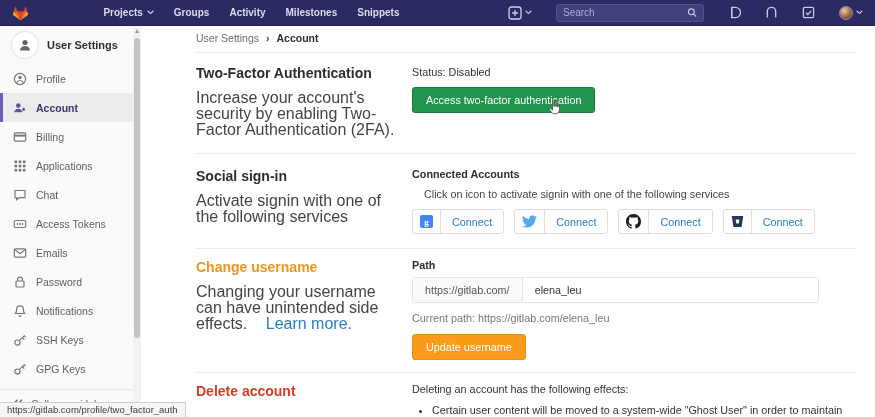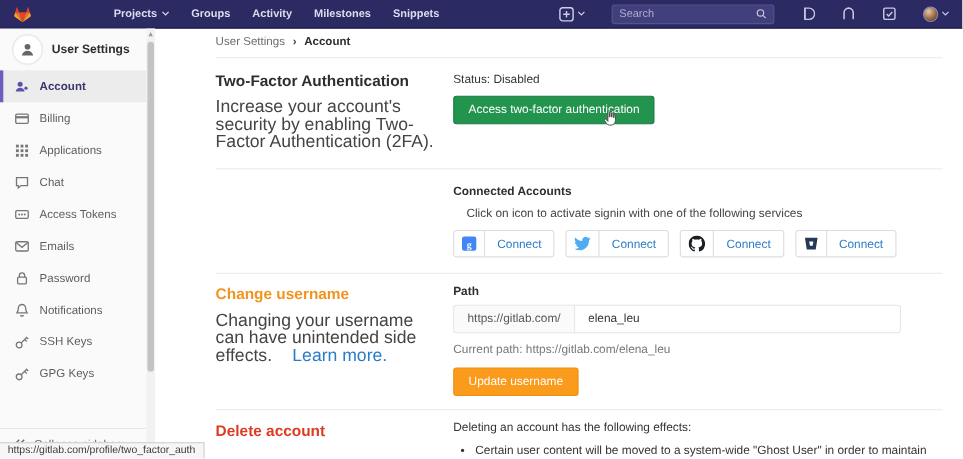--- a/index.html
+++ b/index.html
@@ -163,20 +163,30 @@
   <div class="sb-title">
     <span class="sb-avatar">
       <svg width="16" height="16" viewBox="0 0 16 16">
           <circle cx="8" cy="5.5" r="2.6" fill="#666"></circle>
           <path d="M2.8 13.5c.6-3 2.7-4.4 5.2-4.4s4.6 1.4 5.2 4.4z" fill="#666"></path>
         </svg>
     </span>
     <span>User Settings</span>
   </div>
 
+  <div class="sb-item">
+    <span class="ic">
+      <svg width="14" height="14" viewBox="0 0 14 14">
+          <circle cx="7" cy="7" r="5.6" fill="none" stroke="currentColor" stroke-width="1.2"></circle>
+          <circle cx="7" cy="5.6" r="1.7" fill="currentColor"></circle>
+          <path d="M3.6 10.7c.8-1.5 2-2.2 3.4-2.2s2.6.7 3.4 2.2" fill="none" stroke="currentColor" stroke-width="1.2"></path>
+        </svg>
+    </span>
+    <span>Profile</span>
+  </div>
 
   <div class="sb-item active">
     <span class="ic">
       <svg width="14" height="14" viewBox="0 0 14 14">
           <circle cx="5.3" cy="4.6" r="2.3" fill="currentColor"></circle>
           <path d="M1.2 11.2c.4-2.3 2-3.5 4.1-3.5s3.7 1.2 4.1 3.5z" fill="currentColor"></path>
           <circle cx="10.6" cy="8.2" r="1.5" fill="currentColor"></circle>
         </svg>
     </span>
     <span>Account</span>
@@ -308,20 +318,22 @@
       <p class="sec-desc">Increase your account's security by enabling Two-Factor Authentication (2FA).</p>
     </div>
     <div>
       <div class="status-line">Status: Disabled</div>
       <span class="btn btn-green">Access two-factor authentication</span>
     </div>
   </section>
 
   <section class="s2">
     <div>
+      <h2>Social sign-in</h2>
+      <p class="sec-desc">Activate signin with one of the following services</p>
     </div>
     <div>
       <div class="right-title">Connected Accounts</div>
       <div class="right-desc">Click on icon to activate signin with one of the following services</div>
       <div class="connect-row">
         <div class="connect-btn">
           <span class="connect-icon">
               <span class="g-icon">g</span>
             </span>
           <span class="connect-label">Connect</span>

